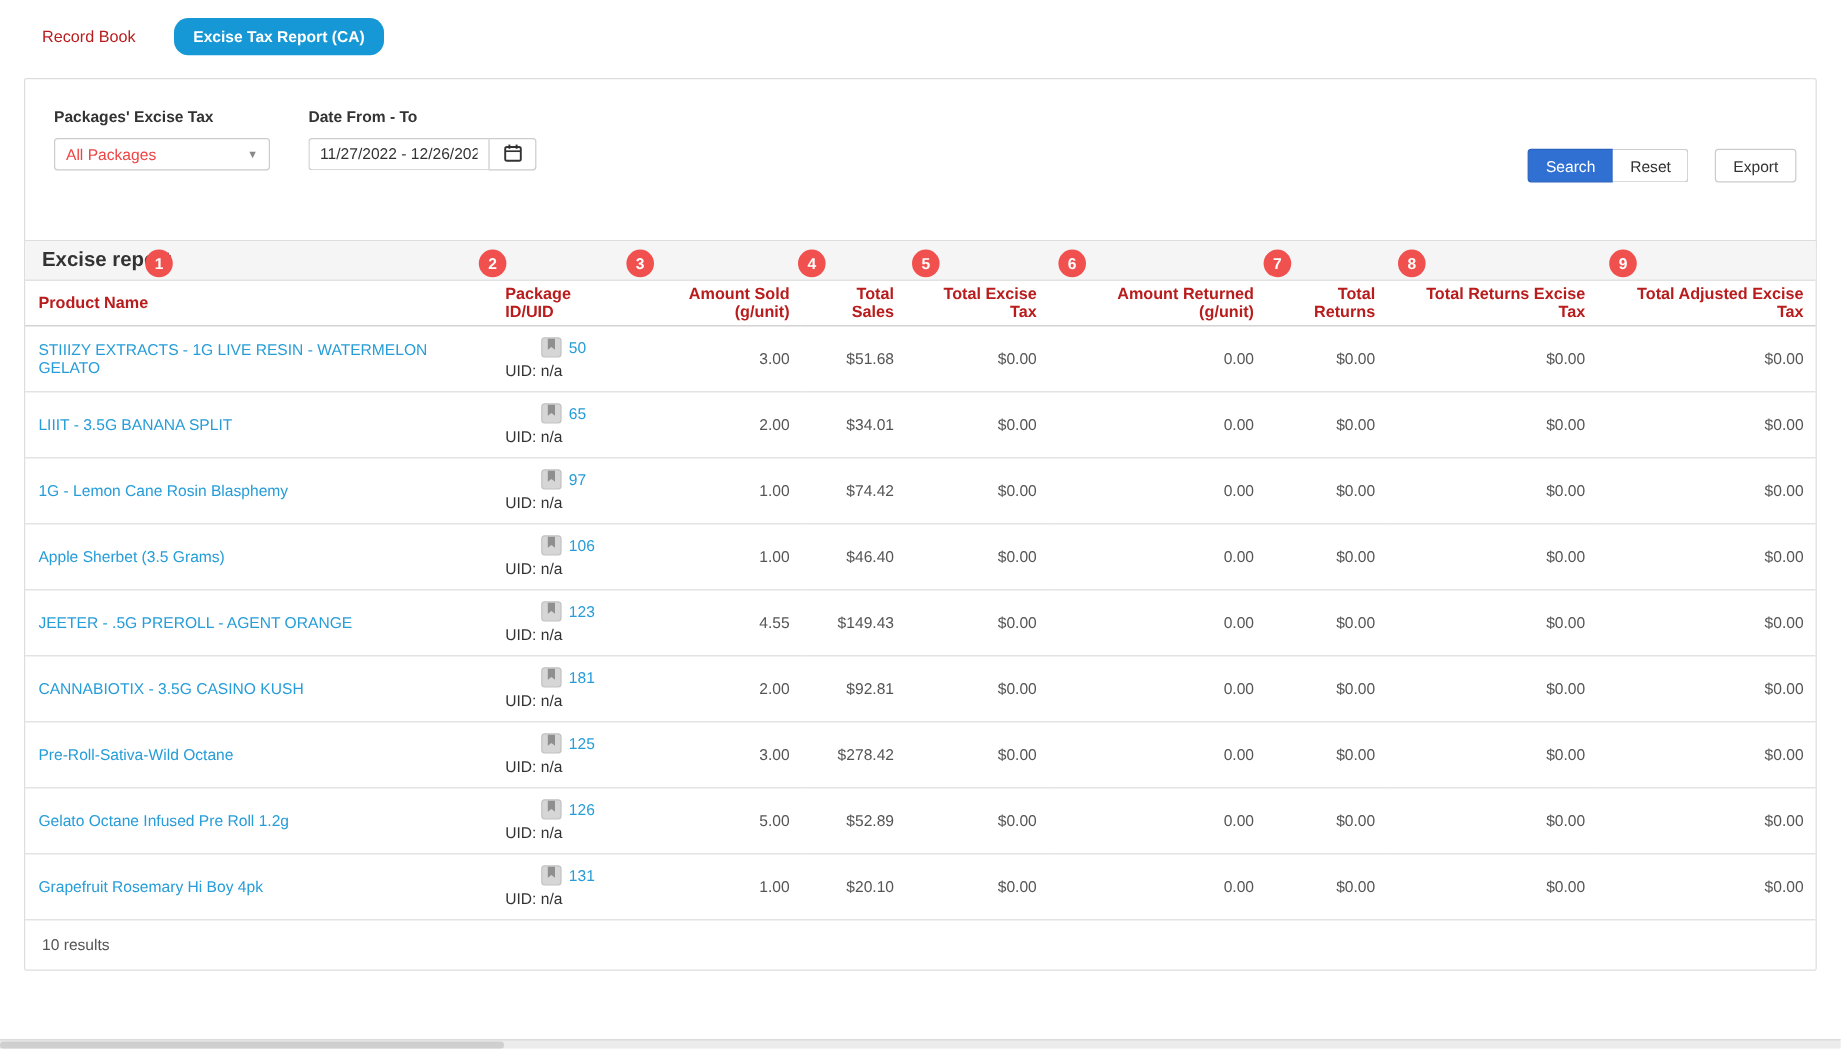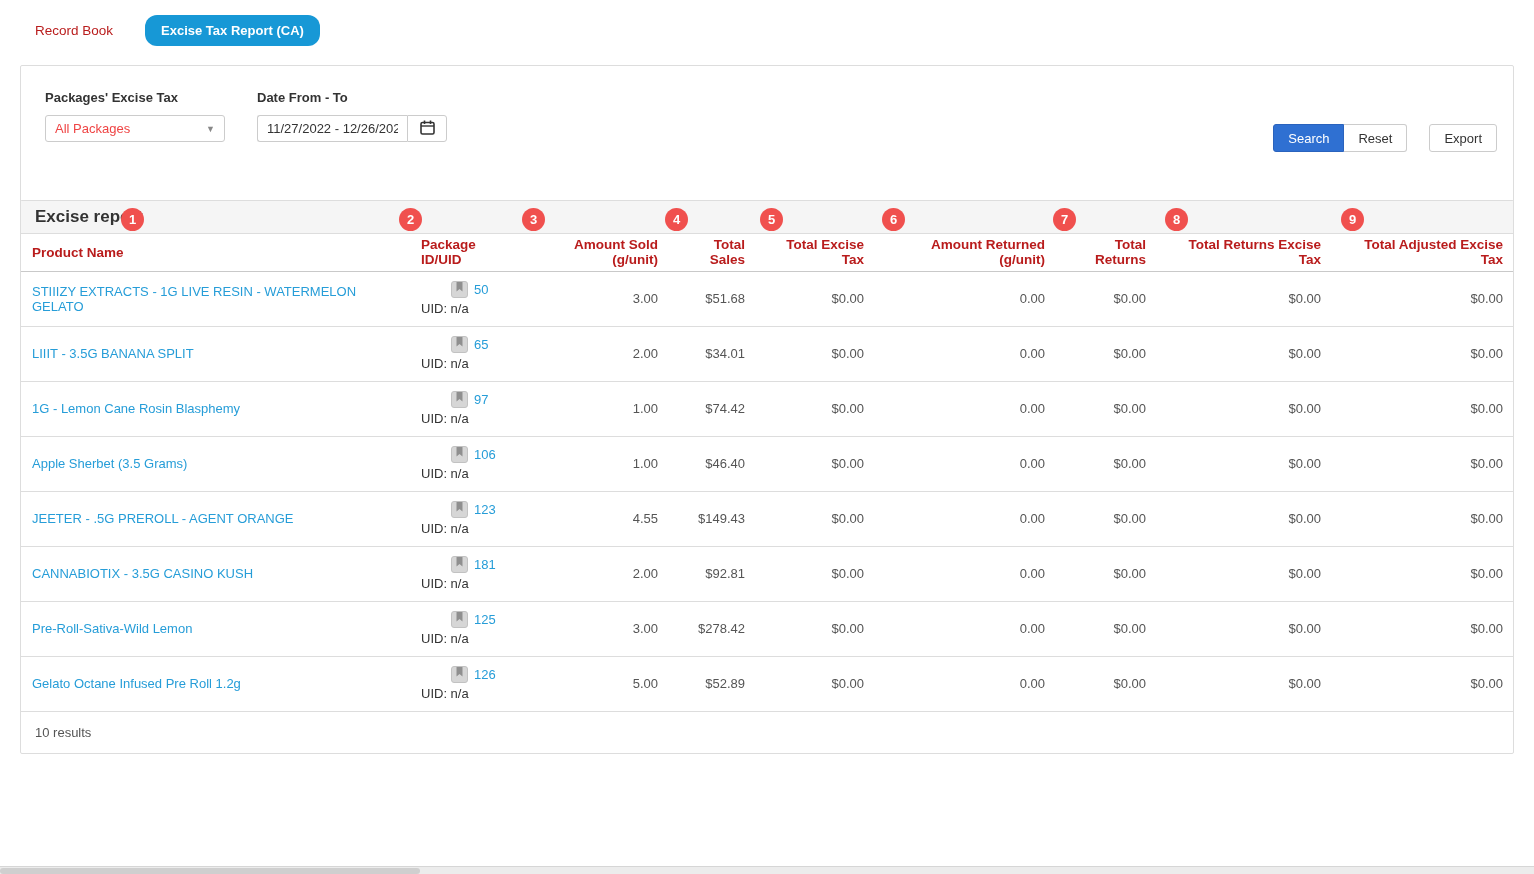--- a/index.html
+++ b/index.html
@@ -273,21 +273,21 @@
     <td class="c2 num">2.00</td>
     <td class="c3 num">$92.81</td>
     <td class="c4 num">$0.00</td>
     <td class="c5 num">0.00</td>
     <td class="c6 num">$0.00</td>
     <td class="c7 num">$0.00</td>
     <td class="c8 num">$0.00</td>
   </tr>
 
   <tr>
-    <td class="c0"><a class="plink">Pre-Roll-Sativa-Wild Lemon</a></td>
+    <td class="c0"><a class="plink">Pre-Roll-Sativa-Wild Octane</a></td>
     <td class="c1">
       <div class="pkg-top">
         <span class="pkg-icon">
           <svg width="11" height="12" viewBox="0 0 11 12">
                     <path d="M2.5 0 h6 v9.5 l-3-2.4 -3 2.4 z" fill="#8f8f8f"></path>
                   </svg>
         </span>
         <a class="plink">125</a>
       </div>
       <div class="uid">UID: n/a</div>
@@ -316,20 +316,41 @@
     </td>
     <td class="c2 num">5.00</td>
     <td class="c3 num">$52.89</td>
     <td class="c4 num">$0.00</td>
     <td class="c5 num">0.00</td>
     <td class="c6 num">$0.00</td>
     <td class="c7 num">$0.00</td>
     <td class="c8 num">$0.00</td>
   </tr>
 
+  <tr>
+    <td class="c0"><a class="plink">Grapefruit Rosemary Hi Boy 4pk</a></td>
+    <td class="c1">
+      <div class="pkg-top">
+        <span class="pkg-icon">
+          <svg width="11" height="12" viewBox="0 0 11 12">
+                    <path d="M2.5 0 h6 v9.5 l-3-2.4 -3 2.4 z" fill="#8f8f8f"></path>
+                  </svg>
+        </span>
+        <a class="plink">131</a>
+      </div>
+      <div class="uid">UID: n/a</div>
+    </td>
+    <td class="c2 num">1.00</td>
+    <td class="c3 num">$20.10</td>
+    <td class="c4 num">$0.00</td>
+    <td class="c5 num">0.00</td>
+    <td class="c6 num">$0.00</td>
+    <td class="c7 num">$0.00</td>
+    <td class="c8 num">$0.00</td>
+  </tr>
 </tbody>
     </table>
     <div class="report-footer">10 results</div>
   </div>
 
   <div class="hscrollbar">
     <div class="hscroll-thumb"></div>
   </div>
 
 </div>

